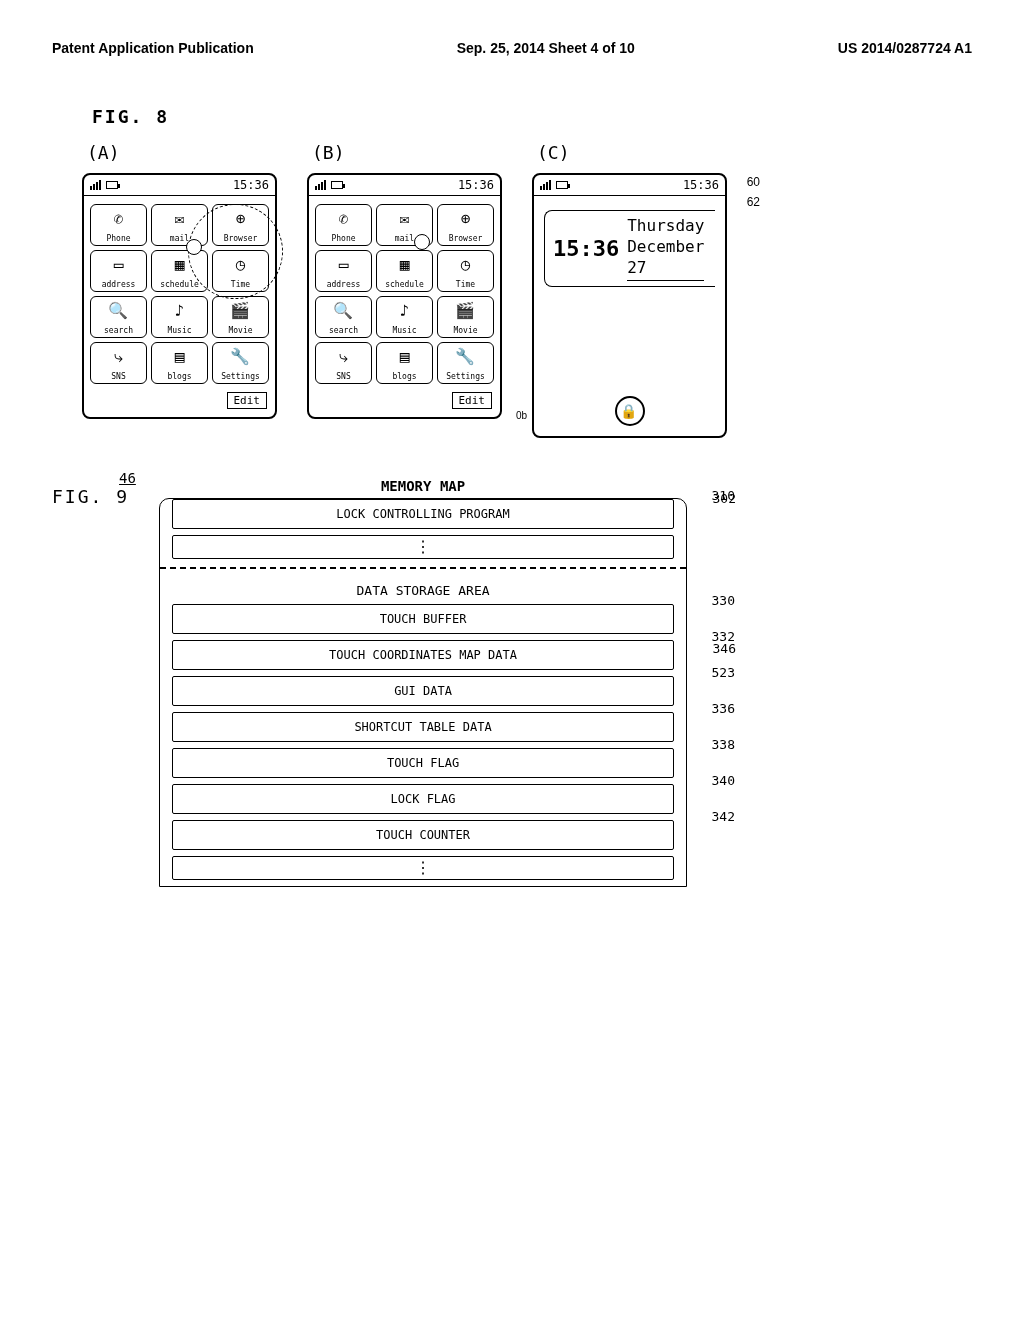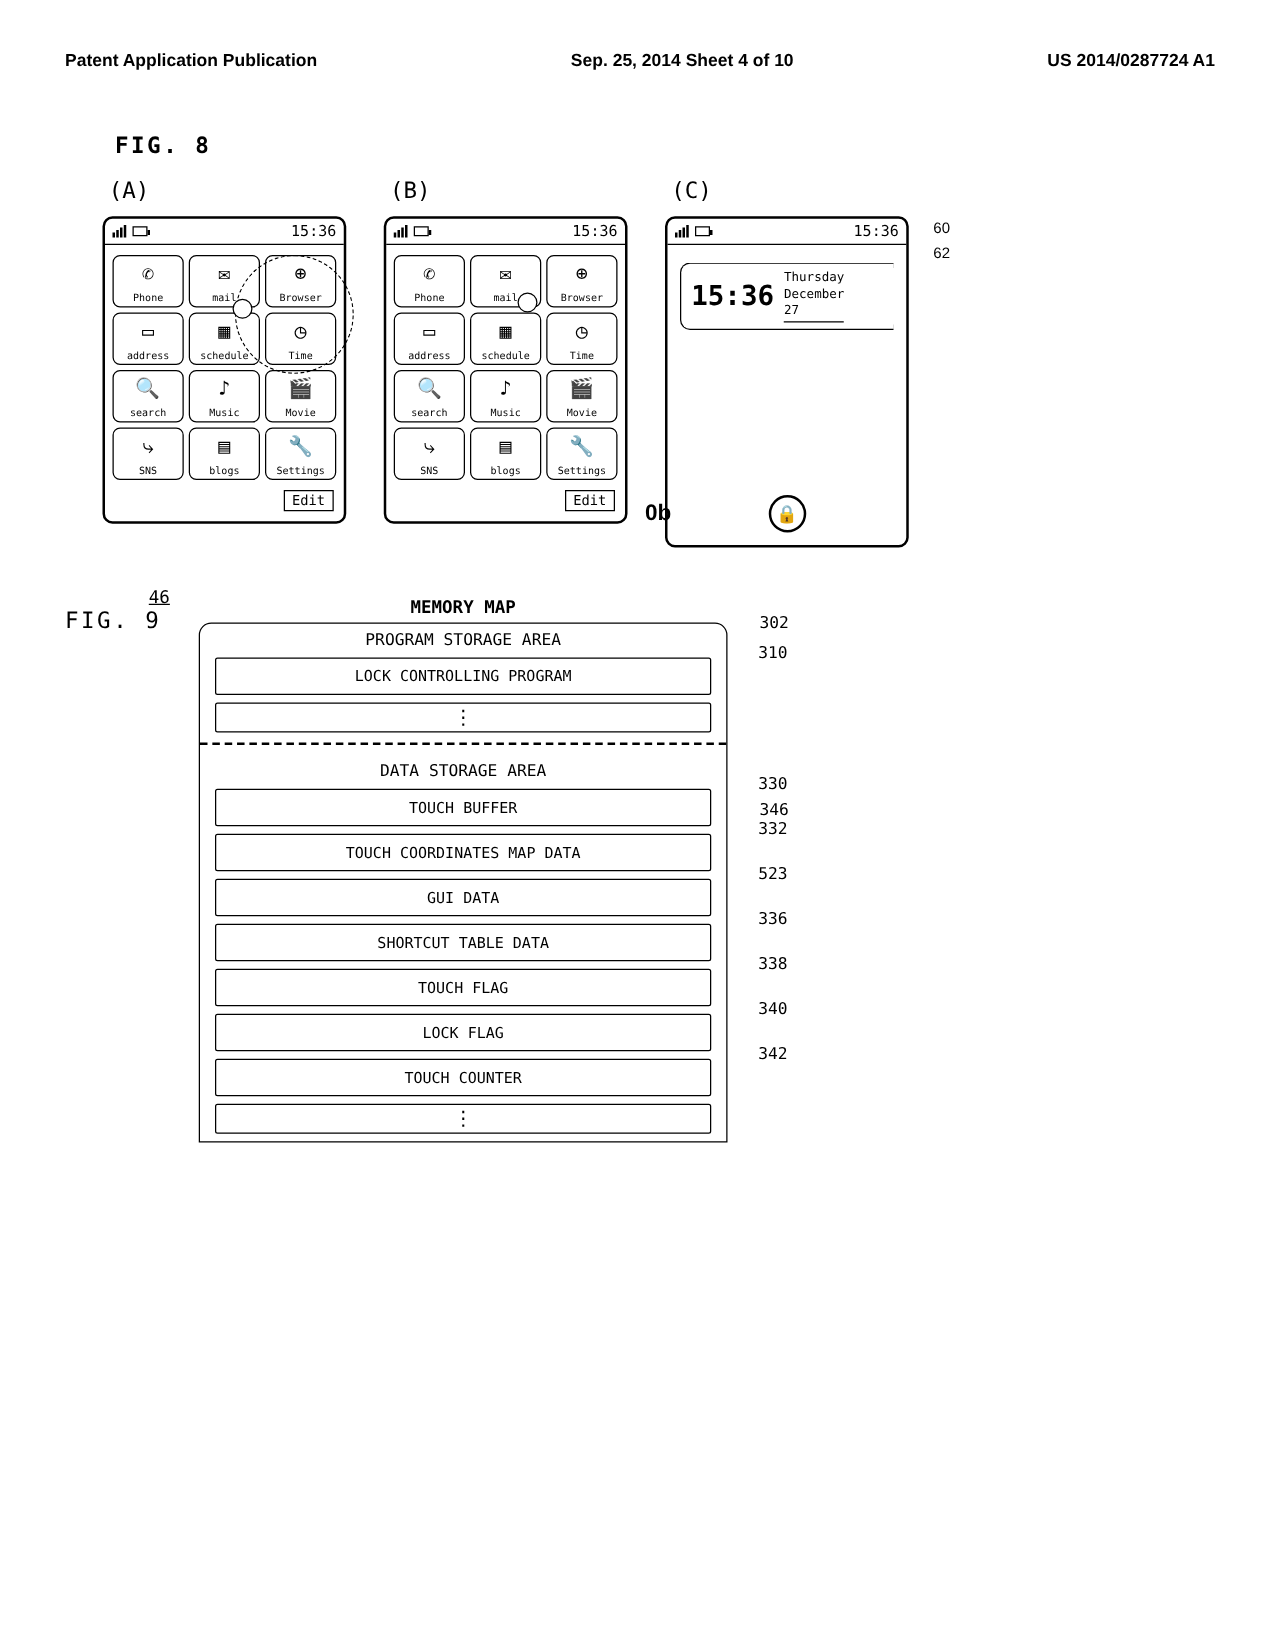--- a/index.html
+++ b/index.html
@@ -19,33 +19,33 @@
     .battery { width: 12px; height: 8px; border: 1px solid #000; position: relative; }
     .battery::after { content: ''; position: absolute; right: -3px; top: 2px; width: 2px; height: 4px; background: #000; }
     .app-grid { display: grid; grid-template-columns: repeat(3, 1fr); gap: 4px; padding: 8px 6px; }
     .app-icon { border: 1.5px solid #000; border-radius: 6px; height: 42px; display: flex; flex-direction: column; align-items: center; justify-content: space-between; padding: 2px; font-size: 8px; font-family: monospace; position: relative; }
     .icon-glyph { font-size: 16px; height: 22px; display: flex; align-items: center; justify-content: center; }
     .icon-label { font-size: 8px; line-height: 1; }
     .edit-btn { border: 1.5px solid #000; padding: 1px 6px; font-family: monospace; font-size: 11px; margin: 0 8px 8px auto; display: block; width: fit-content; }
     .lock-screen { padding: 10px; height: 240px; display: flex; flex-direction: column; }
     .clock-widget { border: 1.5px solid #000; border-right: none; border-radius: 8px 0 0 8px; padding: 5px 8px; display: flex; align-items: center; gap: 8px; margin-top: 4px; }
     .clock-time { font-family: monospace; font-size: 22px; font-weight: bold; }
-    .clock-date { font-family: monospace; font-size: 10px; line-height: 1.3; border-bottom: 1px solid #000; padding-bottom: 2px; }
+    .clock-date { font-family: monospace; font-size: 16px; line-height: 1.3; border-bottom: 1px solid #000; padding-bottom: 2px; }
     .lock-btn-wrap { margin-top: auto; text-align: center; position: relative; }
     .lock-btn { display: inline-flex; width: 30px; height: 30px; border: 2px solid #000; border-radius: 50%; align-items: center; justify-content: center; font-size: 14px; }
     .callout-60 { position: absolute; right: -35px; top: 0px; font-size: 12px; }
     .callout-62 { position: absolute; right: -35px; top: 20px; font-size: 12px; }
-    .ob-label { position: absolute; left: -28px; bottom: 5px; font-size: 18px; font-weight: bold; }
+    .ob-label { position: absolute; left: -28px; bottom: 5px; font-size: 10px; }
     .dashed-ring { position: absolute; border: 1.5px dashed #000; border-radius: 50%; pointer-events: none; }
     .touch-o { position: absolute; width: 16px; height: 16px; border: 1.5px solid #000; border-radius: 50%; background: #fff; }
     
     
     .fig9-wrap { display: flex; align-items: flex-start; gap: 30px; margin-top: 40px; }
     .fig9-label { font-family: monospace; font-size: 18px; font-weight: normal; letter-spacing: 2px; margin-top: 8px; }
-    .memmap { position: relative; width: 423px; }
+    .memmap { position: relative; width: 528px; }
     .memmap-title { font-family: monospace; font-size: 14px; text-align: center; font-weight: bold; margin-bottom: 4px; }
     .memmap-box { border: 1.5px solid #000; border-radius: 10px 10px 0 0; position: relative; }
     .memmap-ref46 { position: absolute; left: -40px; top: -8px; font-family: monospace; font-size: 14px; text-decoration: underline; }
     .area-title { font-family: monospace; font-size: 13px; text-align: center; padding: 6px; }
     .inner-box { border: 1.5px solid #000; margin: 0 12px 6px 12px; padding: 7px; text-align: center; font-family: monospace; font-size: 12px; border-radius: 2px; position: relative; }
     .dots { font-size: 16px; line-height: 0.5; }
     .dashed-divider { border-top: 2px dashed #000; margin: 8px 0; }
     .ref-right { position: absolute; right: -50px; font-family: monospace; font-size: 13px; }
   </style>
 </head>
@@ -240,21 +240,20 @@
     </div>
   </div>
 
   <div class="fig9-wrap">
     <div class="fig9-label">FIG. 9</div>
     <div class="memmap">
       <span class="memmap-ref46">46</span>
       <div class="memmap-title">MEMORY MAP</div>
       <div class="memmap-box">
         <span class="ref-right" style="top:-8px;">302</span>
-        <div class="area-title">PROGRAM STORAGE AREA</div>
         <div class="inner-box">
           <span>LOCK CONTROLLING PROGRAM</span>
           <span class="ref-right" style="top:-12px;right:-62px;">310</span>
         </div>
         <div class="inner-box dots">⋮</div>
         <div class="dashed-divider"></div>
         <span class="ref-right" style="top:142px;">346</span>
         <div class="area-title">DATA STORAGE AREA</div>
         <div class="inner-box"><span>TOUCH BUFFER</span><span class="ref-right" style="top:-12px;right:-62px;">330</span></div>
         <div class="inner-box"><span>TOUCH COORDINATES MAP DATA</span><span class="ref-right" style="top:-12px;right:-62px;">332</span></div>

